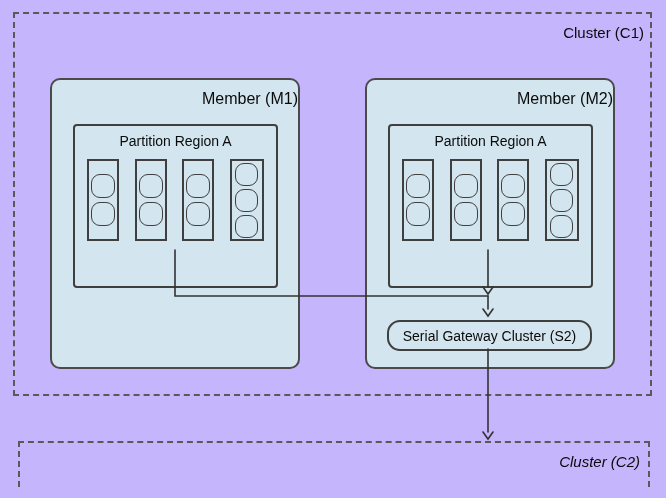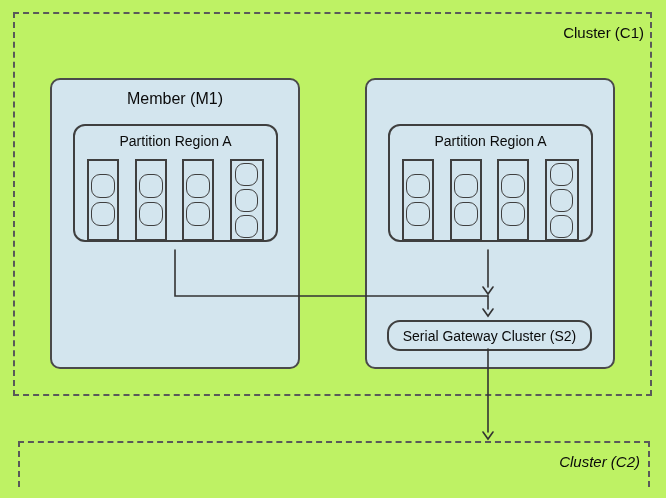--- a/index.html
+++ b/index.html
@@ -13,21 +13,21 @@
   * { box-sizing: border-box; margin: 0; padding: 0; }
   html, body { background: #ffffff; }
   body {
     font-family: "Liberation Sans", "DejaVu Sans", sans-serif;
     color: var(--text);
   }
   .canvas {
     position: relative;
     width: 666px;
     height: 498px;
-    background: #bef264;
+    background: #c4b5fd;
     overflow: hidden;
   }
 
   
   .cluster-c1 {
     position: absolute;
     left: 13px; top: 12px;
     width: 639px; height: 384px;
     border: 2px dashed var(--dashed);
     background: transparent;
@@ -61,33 +61,33 @@
     position: absolute;
     top: 78px;
     width: 250px; height: 291px;
     background: var(--fill);
     border: 2px solid var(--border);
     border-radius: 10px;
   }
   .member.m1 { left: 50px; }
   .member.m2 { left: 365px; }
   .member-title {
-    text-align: center;
+    text-align: right;
     margin-top: 10px;
     font-size: 16px;
     white-space: nowrap;
   }
 
   
   .partition {
     position: absolute;
     left: 21px; top: 44px;
-    width: 205px; height: 118px;
+    width: 205px; height: 164px;
     border: 2px solid var(--border-inner);
-    border-radius: 12px;
+    border-radius: 4px;
   }
   .partition-title {
     text-align: center;
     margin-top: 7px;
     font-size: 14px;
     white-space: nowrap;
   }
 
   
   .buckets {
@@ -174,20 +174,21 @@
           <div class="bucket count-3">
             <div class="entry"></div>
             <div class="entry"></div>
             <div class="entry"></div>
           </div>
         </div>
     </div>
   </div>
 
   <div class="member m2">
+    <div class="member-title">Member (M2)</div>
     <div class="partition">
       <div class="partition-title">Partition Region A</div>
       <div class="buckets">
           <div class="bucket count-2">
             <div class="entry"></div>
             <div class="entry"></div>
           </div>
           <div class="bucket count-2">
             <div class="entry"></div>
             <div class="entry"></div>

